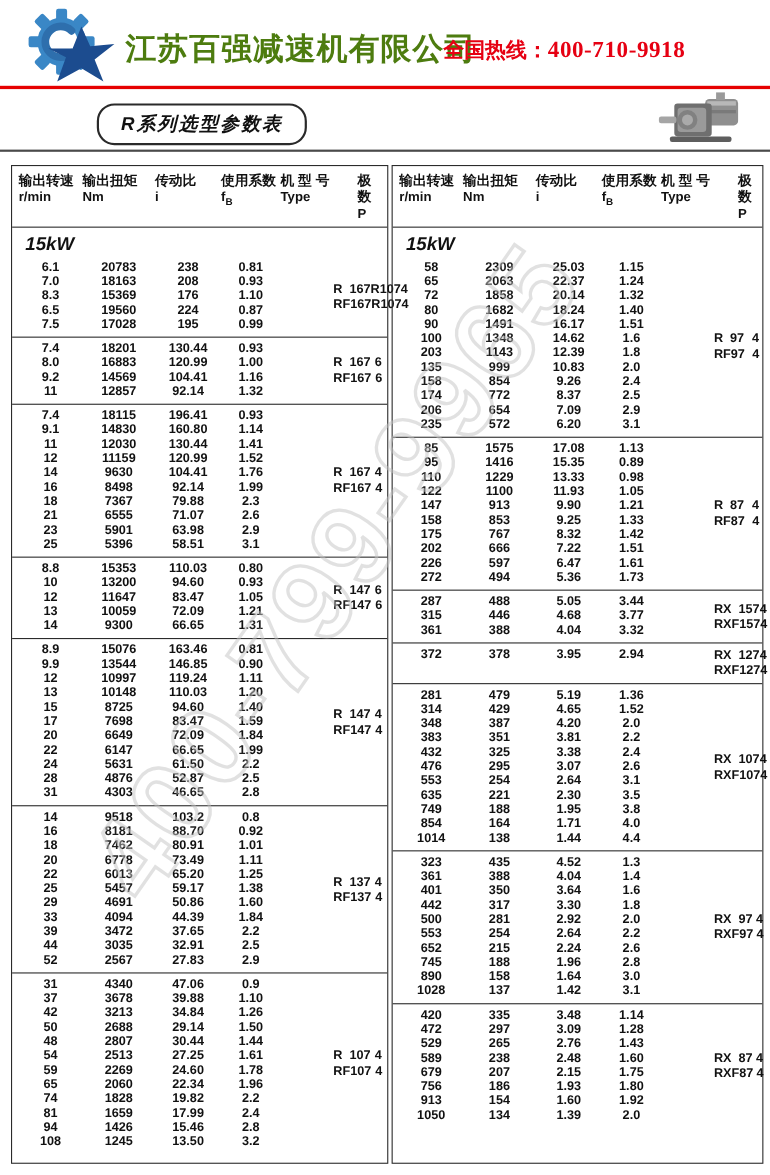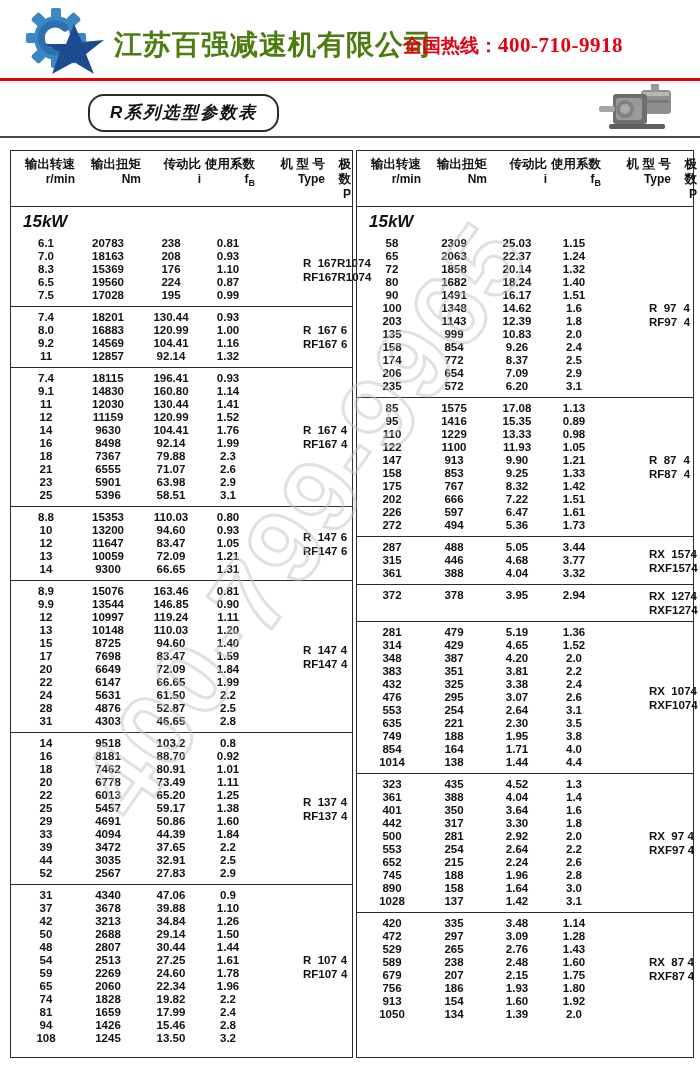--- a/index.html
+++ b/index.html
@@ -25,21 +25,21 @@
     position:absolute;left:-90px;top:460px;width:790px;text-align:center;
     font-size:104px;font-weight:bold;letter-spacing:4px;
     color:rgba(255,255,255,0.05);-webkit-text-stroke:3px rgba(195,195,195,0.5);
     transform:rotate(-55deg);pointer-events:none;z-index:9;white-space:nowrap;
   }
   
   .panel{position:absolute;top:150px;height:908px;border:1.5px solid #2b2b2b;box-sizing:border-box;background:transparent;}
   .panel-left{left:10px;width:343px;}
   .panel-right{left:356px;width:338px;}
   .thead{display:grid;grid-template-columns:58px 66px 60px 54px 70px 26px;padding:6px 0 5px 6px;border-bottom:1.5px solid #2b2b2b;}
-  .th{text-align:right;font-weight:bold;}
+  .th{text-align:left;font-weight:bold;}
   .th .zh{font-size:12.5px;line-height:15px;display:block;}
   .th .un{font-size:12px;line-height:14px;display:block;}
   .th sub{font-size:9px;}
   .power{font-size:17px;font-weight:bold;padding:5px 0 1px 12px;font-style:italic;}
   .block{display:flex;padding:4px 0 4px 6px;border-bottom:1.5px solid #2b2b2b;}
   .block.last{border-bottom:none;}
   .rows{width:238px;}
   .row{display:grid;grid-template-columns:58px 66px 60px 54px;}
   .cell{text-align:center;font-size:11.5px;font-weight:bold;line-height:13px;}
   .typecol{width:96px;display:flex;flex-direction:column;justify-content:center;}

